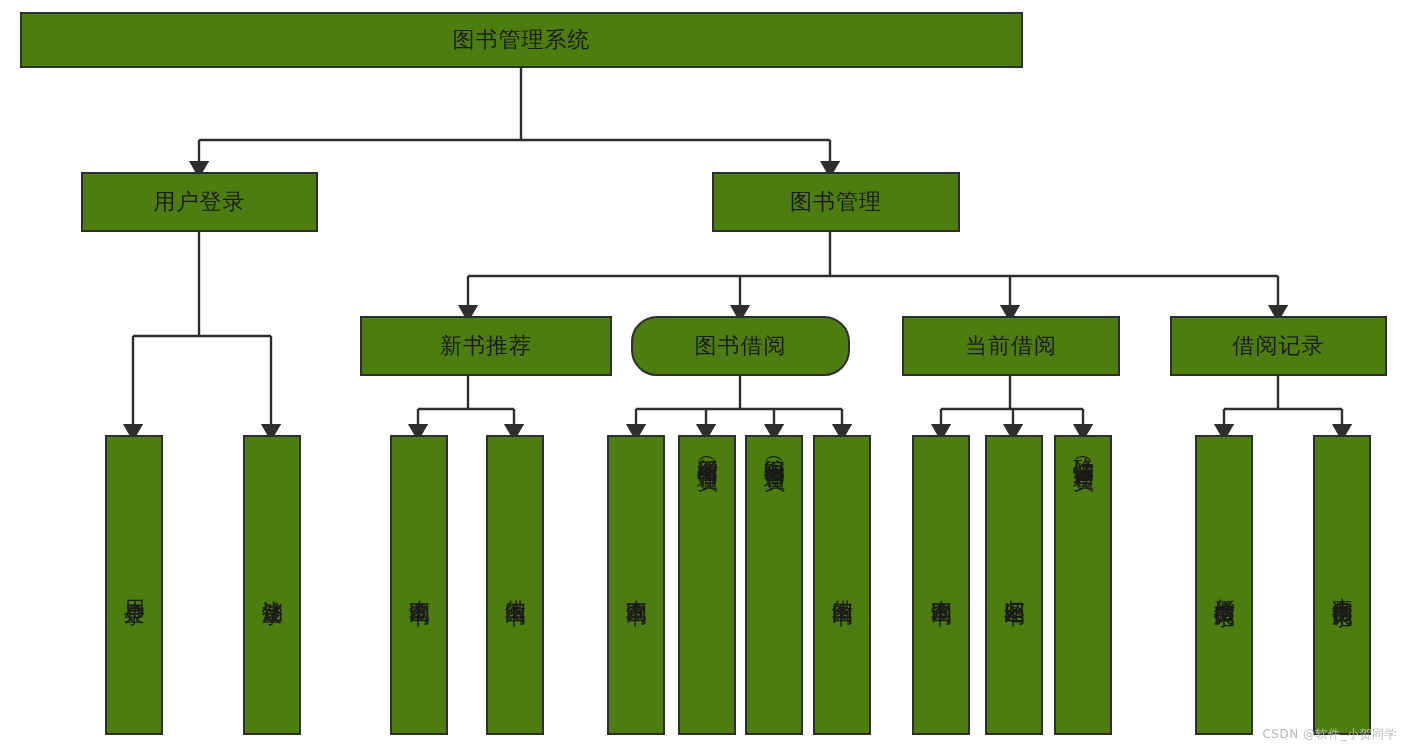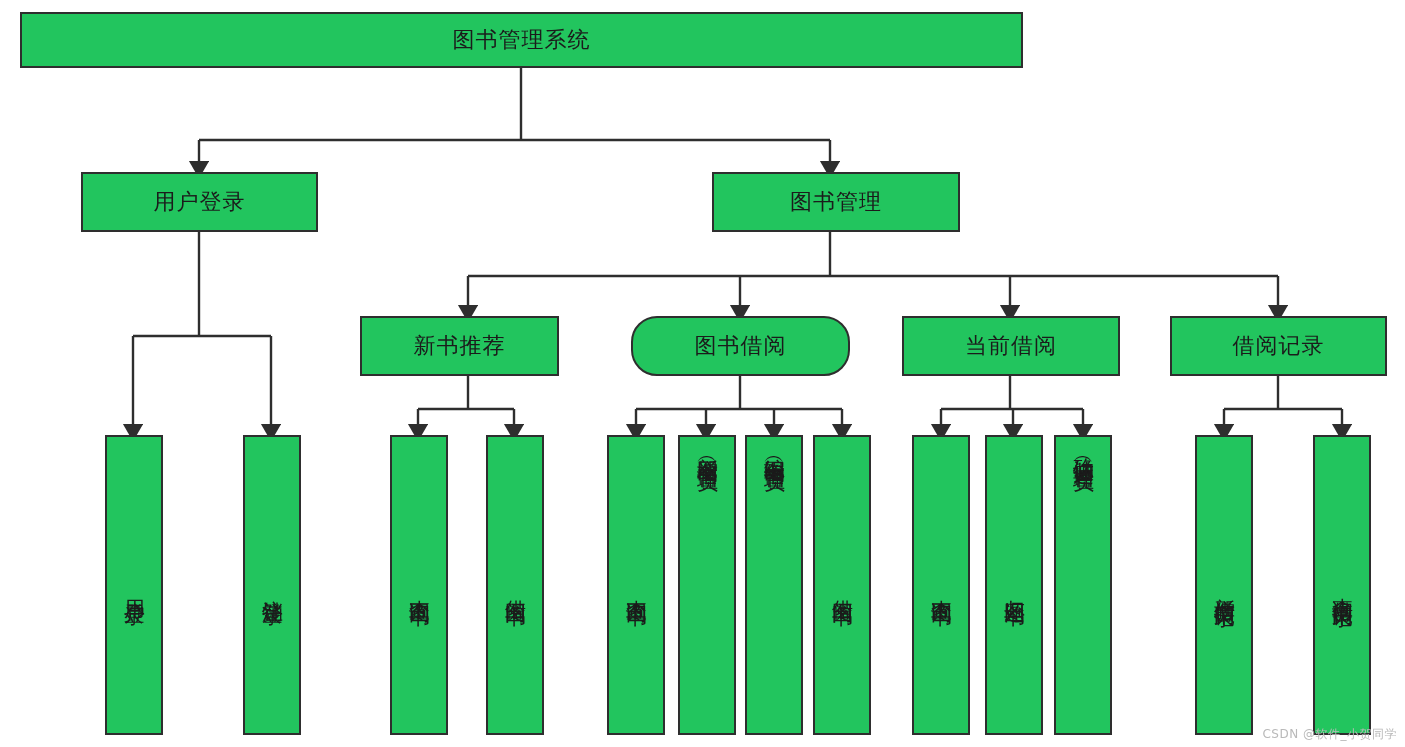--- a/index.html
+++ b/index.html
@@ -22,21 +22,21 @@
   svg#wires {
     position: absolute;
     left: 0;
     top: 0;
     width: 1405px;
     height: 747px;
   }
   .node {
     position: absolute;
     box-sizing: border-box;
-    background: #22c55e;
+    background: #4d7c0f;
     border: 2px solid #2e2e2e;
     display: flex;
     align-items: center;
     justify-content: center;
     z-index: 3;
   }
   .node .node-label {
     font-size: 22px;
     color: #1b1b1b;
     line-height: 1.22;
@@ -131,21 +131,21 @@
     <span class="node-label">图书管理系统</span>
   </div>
 
   <div class="node" style="left:81px; top:172px; width:237px; height:60px;">
     <span class="node-label">用户登录</span>
   </div>
   <div class="node" style="left:712px; top:172px; width:248px; height:60px;">
     <span class="node-label">图书管理</span>
   </div>
 
-  <div class="node" style="left:360px; top:316px; width:199px; height:60px;">
+  <div class="node" style="left:360px; top:316px; width:252px; height:60px;">
     <span class="node-label">新书推荐</span>
   </div>
   <div class="node" style="left:631px; top:316px; width:219px; height:60px;border-radius:26px;">
     <span class="node-label">图书借阅</span>
   </div>
   <div class="node" style="left:902px; top:316px; width:218px; height:60px;">
     <span class="node-label">当前借阅</span>
   </div>
   <div class="node" style="left:1170px; top:316px; width:217px; height:60px;">
     <span class="node-label">借阅记录</span>

